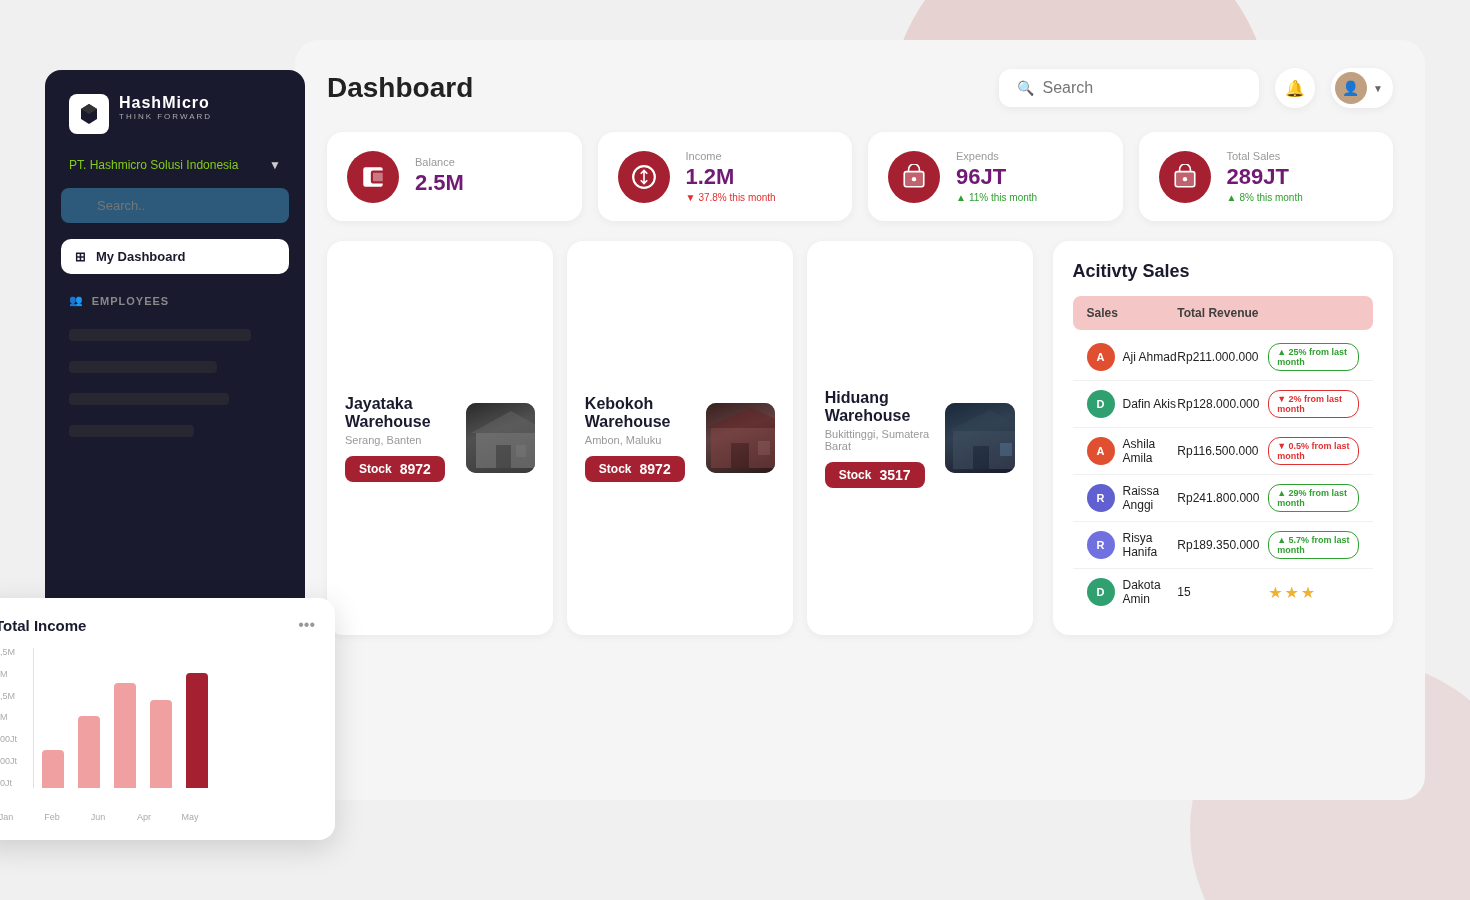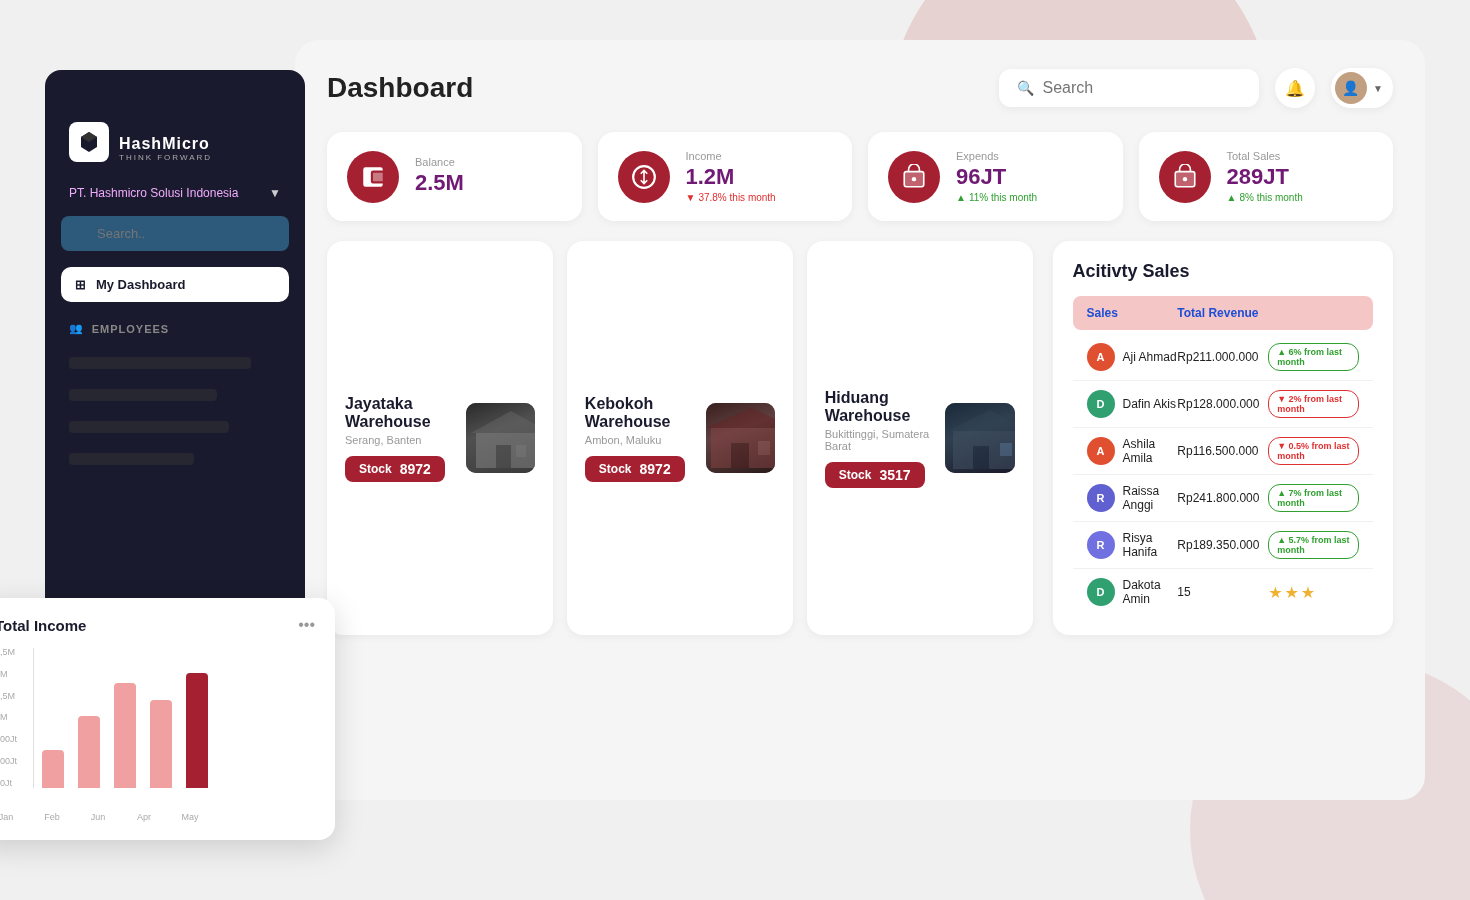--- a/index.html
+++ b/index.html
@@ -57,24 +57,23 @@
       flex-direction: column;
       gap: 16px;
       flex-shrink: 0;
       margin-top: 30px;
       z-index: 10;
       position: relative;
     }
 
     .sidebar-logo {
       display: flex;
-      align-items: flex-end;
+      align-items: flex-start;
       gap: 10px;
       padding: 0 8px 8px;
-      margin-top: 28px;
     }
     .logo-icon {
       width: 40px;
       height: 40px;
       background: white;
       border-radius: 8px;
       display: flex;
       align-items: center;
       justify-content: center;
       font-size: 20px;
@@ -99,21 +98,21 @@
 
     .company-selector {
       display: flex;
       align-items: center;
       justify-content: space-between;
       padding: 0 8px;
       cursor: pointer;
     }
     .company-name {
       font-size: 12px;
-      color: #f0abfc;
+      color: #84cc16;
     }
     .company-arrow {
       color: #ccc;
       font-size: 12px;
     }
 
     .sidebar-search {
       background: #2d5a7a;
       border: none;
       border-radius: 8px;
@@ -393,21 +392,21 @@
       display: grid;
       grid-template-columns: 1fr 1fr 1fr;
       background: #f5c6c6;
       border-radius: 8px;
       padding: 10px 14px;
       margin-bottom: 4px;
     }
     .activity-table-header span {
       font-size: 12px;
       font-weight: 700;
-      color: #1d4ed8;
+      color: #404040;
     }
     .activity-row {
       display: grid;
       grid-template-columns: 1fr 1fr 1fr;
       padding: 9px 14px;
       align-items: center;
       border-bottom: 1px solid #f0f0f0;
     }
     .activity-row:last-child { border-bottom: none; }
     .person-cell {
@@ -753,21 +752,21 @@
           <span>Total Revenue</span>
           <span></span>
         </div>
 
         <div class="activity-row">
           <div class="person-cell">
             <div class="person-avatar" style="background:#e05030">A</div>
             <span class="person-name">Aji Ahmad</span>
           </div>
           <span class="revenue-value">Rp211.000.000</span>
-          <span class="change-badge up">▲ 6% from last month</span>
+          <span class="change-badge up">▲ 25% from last month</span>
         </div>
 
         <div class="activity-row">
           <div class="person-cell">
             <div class="person-avatar" style="background:#30a070">D</div>
             <span class="person-name">Dafin Akis</span>
           </div>
           <span class="revenue-value">Rp128.000.000</span>
           <span class="change-badge down">▼ 2% from last month</span>
         </div>
@@ -780,21 +779,21 @@
           <span class="revenue-value">Rp116.500.000</span>
           <span class="change-badge down">▼ 0.5% from last month</span>
         </div>
 
         <div class="activity-row">
           <div class="person-cell">
             <div class="person-avatar" style="background:#6060d0">R</div>
             <span class="person-name">Raissa Anggi</span>
           </div>
           <span class="revenue-value">Rp241.800.000</span>
-          <span class="change-badge up">▲ 7% from last month</span>
+          <span class="change-badge up">▲ 29% from last month</span>
         </div>
 
         <div class="activity-row">
           <div class="person-cell">
             <div class="person-avatar" style="background:#7070e0">R</div>
             <span class="person-name">Risya Hanifa</span>
           </div>
           <span class="revenue-value">Rp189.350.000</span>
           <span class="change-badge up">▲ 5.7% from last month</span>
         </div>

